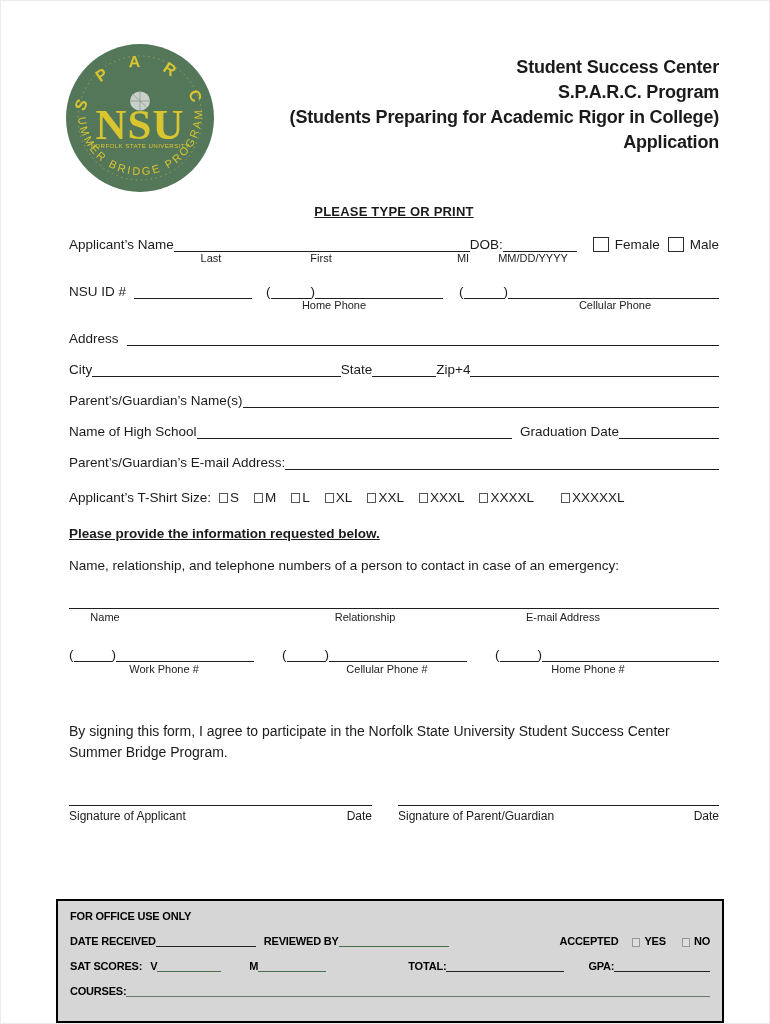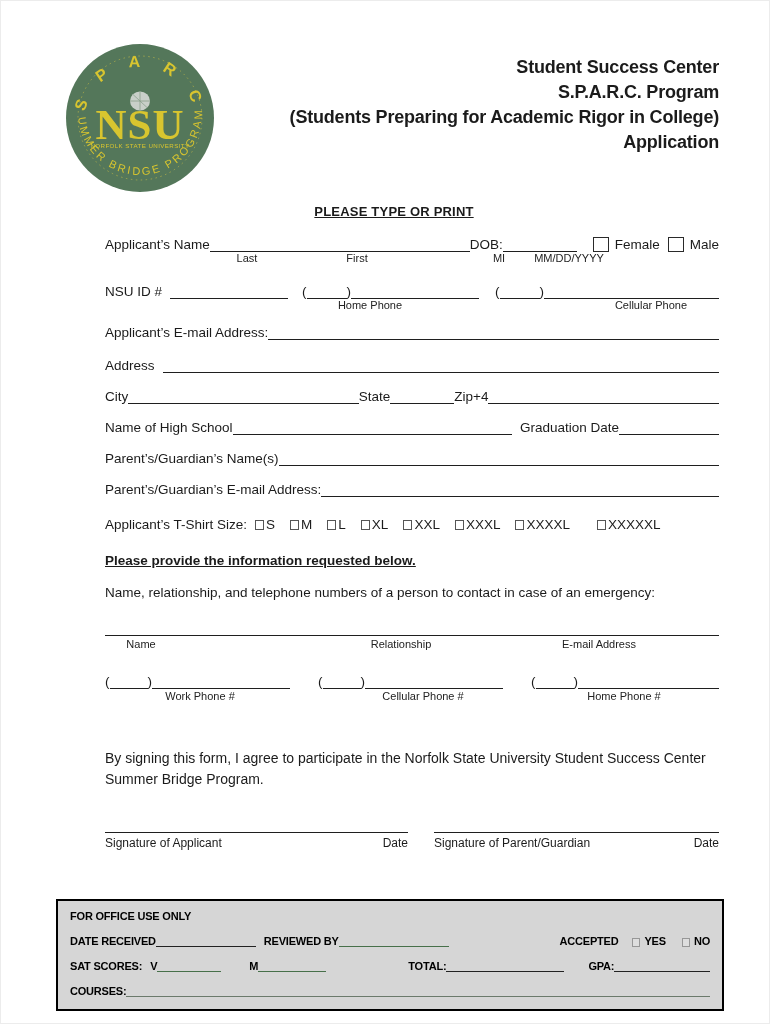--- a/index.html
+++ b/index.html
@@ -10,21 +10,21 @@
     border:1px solid #ececec; overflow:hidden;
   }
   
   .header { display:flex; justify-content:space-between; align-items:flex-start;
             padding:42px 50px 0 64px; }
   .title-block { text-align:right; font-weight:bold; font-size:18px; line-height:25px;
                  padding-top:12px; letter-spacing:-0.2px; }
   .instruction-wrap { padding:0 50px 0 68px; margin-top:9px; text-align:center; }
   .instruction { font-weight:bold; font-size:13px; text-decoration:underline; letter-spacing:0.2px; }
   
-  .content { padding:0 50px 0 104px; font-size:13.5px; }
+  .content { padding:0 50px 0 68px; font-size:13.5px; }
   .frow { display:flex; align-items:flex-end; white-space:nowrap; height:17px; }
   .line { border-bottom:1.4px solid #1f1f1f; height:12px; }
   .fill { flex:1; }
   .lbl { white-space:nowrap; }
   .subrow { position:relative; height:14px; font-size:11px; color:#222; }
   .subrow span { position:absolute; transform:translateX(-50%); white-space:nowrap; }
   .cb { display:inline-block; width:16px; height:15px; border:1.6px solid #2a2a2a;
         background:#fff; margin:0 6px 0 0; flex:0 0 auto; }
   .cb-sm { display:inline-block; width:9px; height:10px; border:1px solid #555;
            background:#fff; margin-right:2px; flex:0 0 auto; }
@@ -34,21 +34,21 @@
   .section-heading { font-weight:bold; font-size:13.5px; text-decoration:underline; }
   .agreement { font-size:14px; line-height:21px; white-space:normal; max-width:656px; }
   
   .sig-row { display:flex; margin-top:42px;justify-content:flex-end; }
   .sig-col1 { width:303px; margin-right:26px; }
   .sig-col2 { flex:1; }
   .sig-line { border-top:1.4px solid #1f1f1f; }
   .sig-labels { display:flex; justify-content:space-between; font-size:12px; padding-top:3px; }
   
   .office { position:absolute; left:55px; right:45px; top:898px;
-            border:2px solid #000; background:#d6d6d6; padding:9px 12px 12px;
+            border:2px solid #000; background:#d6d6d6; padding:9px 12px 24px;
             font-weight:bold; font-size:11px; letter-spacing:-0.2px; color:#000; }
   .orow { display:flex; align-items:flex-end; white-space:nowrap; }
   .oline { border-bottom:1.6px solid #222; height:10px; }
   .oline-green { border-bottom-color:#47704a; }
   .ocb { display:inline-block; width:8px; height:9px; border:1px solid #979797;
          background:#dedede; margin-right:4px; flex:0 0 auto; }
   .orow + .orow { margin-top:13px; }
 </style>
 </head>
 <body>
@@ -121,51 +121,47 @@
       <span class="lbl">(</span>
       <span class="line" style="width:40px;"></span>
       <span class="lbl">)</span>
       <span class="line fill"></span>
     </div>
     <div class="subrow">
       <span style="left:265px;">Home Phone</span>
       <span style="left:546px;">Cellular Phone</span>
     </div>
 
-    <div class="frow" style="margin-top:10px;">
-      <span class="lbl">Applicant’s E-mail Address:</span>
-      <span class="line fill"></span>
-    </div>
 
     <div class="frow" style="margin-top:16px;">
       <span class="lbl">Address</span>
       <span class="gap8"></span>
       <span class="line fill"></span>
     </div>
 
     <div class="frow" style="margin-top:14px;">
       <span class="lbl">City</span>
       <span class="line fill"></span>
       <span class="lbl">State</span>
       <span class="line" style="width:64px;"></span>
       <span class="lbl">Zip+4</span>
       <span class="line fill"></span>
     </div>
 
     <div class="frow" style="margin-top:14px;">
+      <span class="lbl">Parent’s/Guardian’s Name(s)</span>
+      <span class="line fill"></span>
+    </div>
+
+    <div class="frow" style="margin-top:14px;">
       <span class="lbl">Name of High School</span>
       <span class="line fill"></span>
       <span class="gap8"></span>
       <span class="lbl">Graduation Date</span>
       <span class="line" style="width:100px;"></span>
-    </div>
-
-    <div class="frow" style="margin-top:14px;">
-      <span class="lbl">Parent’s/Guardian’s Name(s)</span>
-      <span class="line fill"></span>
     </div>
 
     <div class="frow" style="margin-top:14px;">
       <span class="lbl">Parent’s/Guardian’s E-mail Address:</span>
       <span class="line fill"></span>
     </div>
 
     <div class="frow" style="margin-top:18px;">
       <span class="lbl">Applicant’s T-Shirt Size:</span>
       <span class="gap8"></span>

